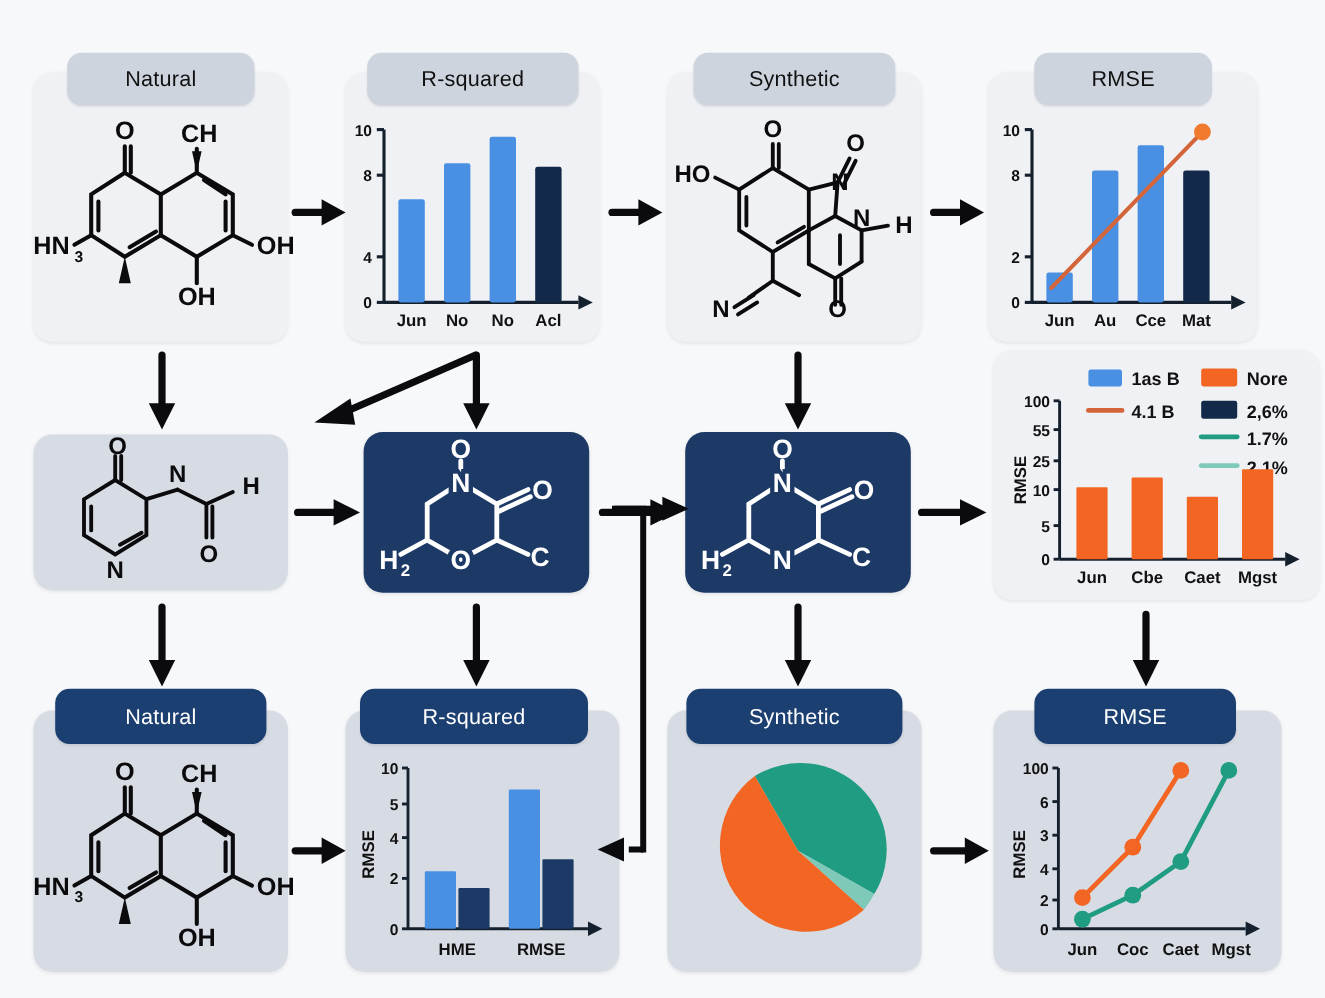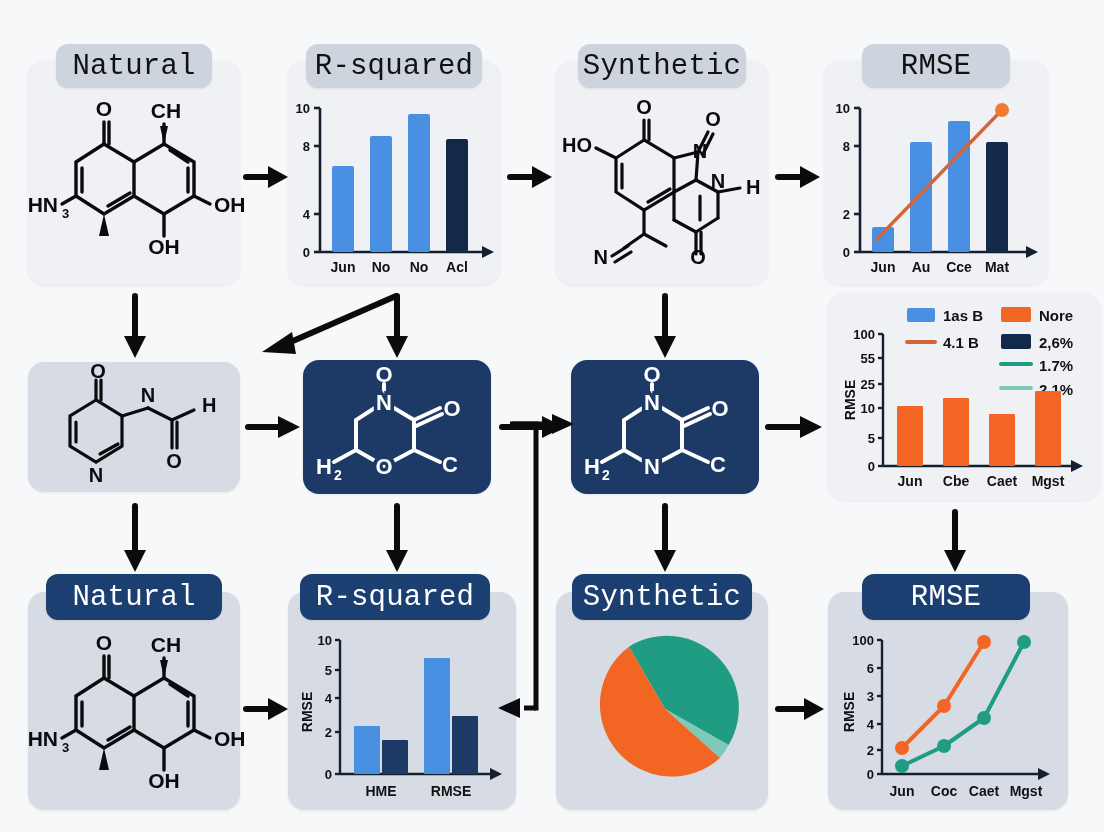--- a/index.html
+++ b/index.html
@@ -18,26 +18,25 @@
     box-shadow:0 1px 3px rgba(0,0,0,.07);
   }
   .panel.light{background:#eff1f4;}
   .panel.dark{background:#1d3a67;}
   .pill{
     position:absolute;
     background:#cdd4de;
     border-radius:12px;
     display:flex;align-items:center;justify-content:center;
     color:#111;
-    font-size:29px;
+    font-size:18px;
     letter-spacing:.2px;
     box-shadow:0 1px 2px rgba(0,0,0,.08);
     z-index:4;
     white-space:nowrap;
-    font-family:Liberation Mono, monospace;
   }
   .pill.navy{background:#1c3f72;color:#ffffff;}
   .mol{position:absolute;z-index:3;}
   .chart{position:absolute;z-index:3;text-align:center;}
   svg{display:block;overflow:visible;}
   .axlabel{font-family:"Liberation Sans",sans-serif;font-weight:bold;}
   .arrow{position:absolute;z-index:5;}
 </style>
 </head>
 <body>

